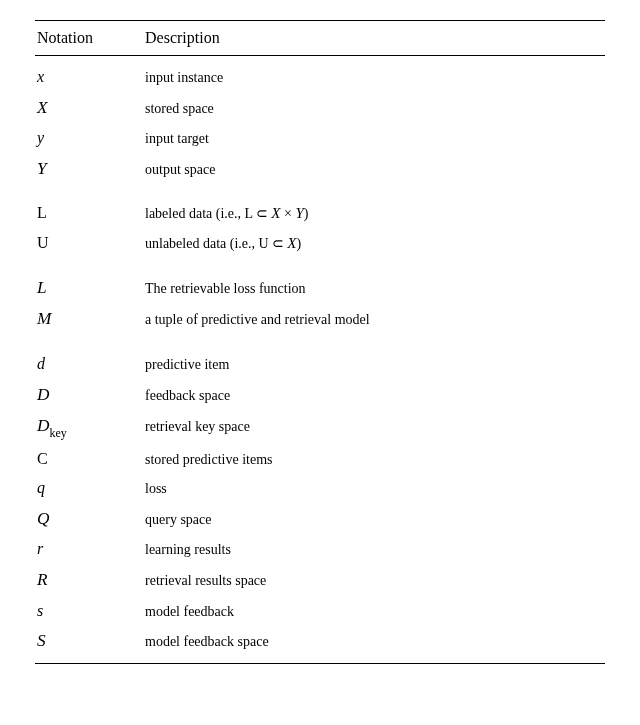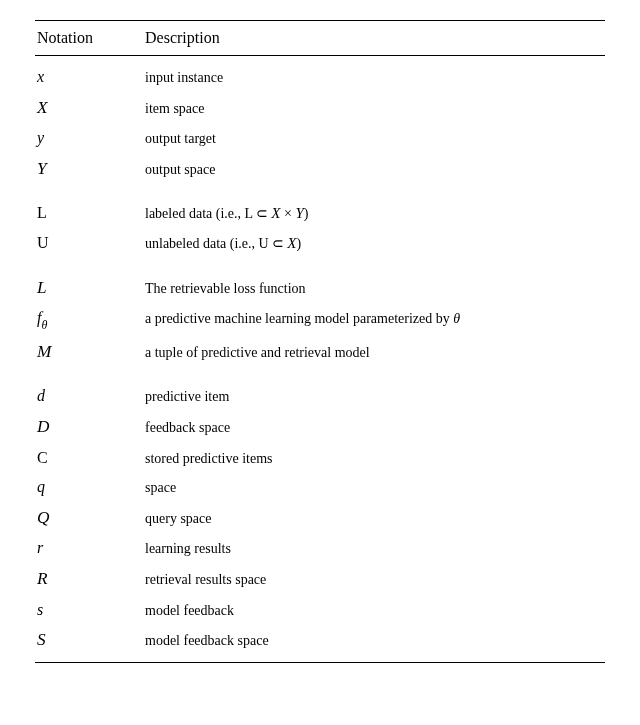--- a/index.html
+++ b/index.html
@@ -61,25 +61,25 @@
       <th class="col-description">Description</th>
     </tr>
   </thead>
   <tbody>
       <tr>
         <td class="notation"><span class="mi">x</span></td>
         <td class="description">input instance</td>
       </tr>
       <tr>
         <td class="notation"><span class="cal">X</span></td>
-        <td class="description">item space</td>
+        <td class="description">stored space</td>
       </tr>
       <tr>
         <td class="notation"><span class="mi">y</span></td>
-        <td class="description">output target</td>
+        <td class="description">input target</td>
       </tr>
       <tr>
         <td class="notation"><span class="cal">Y</span></td>
         <td class="description">output space</td>
       </tr>
       <tr class="spacer">
         <td></td>
         <td></td>
       </tr>
       <tr>
@@ -92,46 +92,46 @@
       </tr>
       <tr class="spacer">
         <td></td>
         <td></td>
       </tr>
       <tr>
         <td class="notation"><span class="cal">L</span></td>
         <td class="description">The retrievable loss function</td>
       </tr>
       <tr>
-        <td class="notation"><span class="mi">f</span><span class="mi sub">θ</span></td>
-        <td class="description">a predictive machine learning model parameterized by <span class="mi">θ</span></td>
-      </tr>
-      <tr>
         <td class="notation"><span class="cal">M</span></td>
         <td class="description">a tuple of predictive and retrieval model</td>
       </tr>
       <tr class="spacer">
         <td></td>
         <td></td>
       </tr>
       <tr>
         <td class="notation"><span class="mi">d</span></td>
         <td class="description">predictive item</td>
       </tr>
       <tr>
         <td class="notation"><span class="cal">D</span></td>
         <td class="description">feedback space</td>
       </tr>
       <tr>
+        <td class="notation"><span class="cal">D</span><span class="rm sub">key</span></td>
+        <td class="description">retrieval key space</td>
+      </tr>
+      <tr>
         <td class="notation"><span class="rm">C</span></td>
         <td class="description">stored predictive items</td>
       </tr>
       <tr>
         <td class="notation"><span class="mi">q</span></td>
-        <td class="description">space</td>
+        <td class="description">loss</td>
       </tr>
       <tr>
         <td class="notation"><span class="cal">Q</span></td>
         <td class="description">query space</td>
       </tr>
       <tr>
         <td class="notation"><span class="mi">r</span></td>
         <td class="description">learning results</td>
       </tr>
       <tr>

